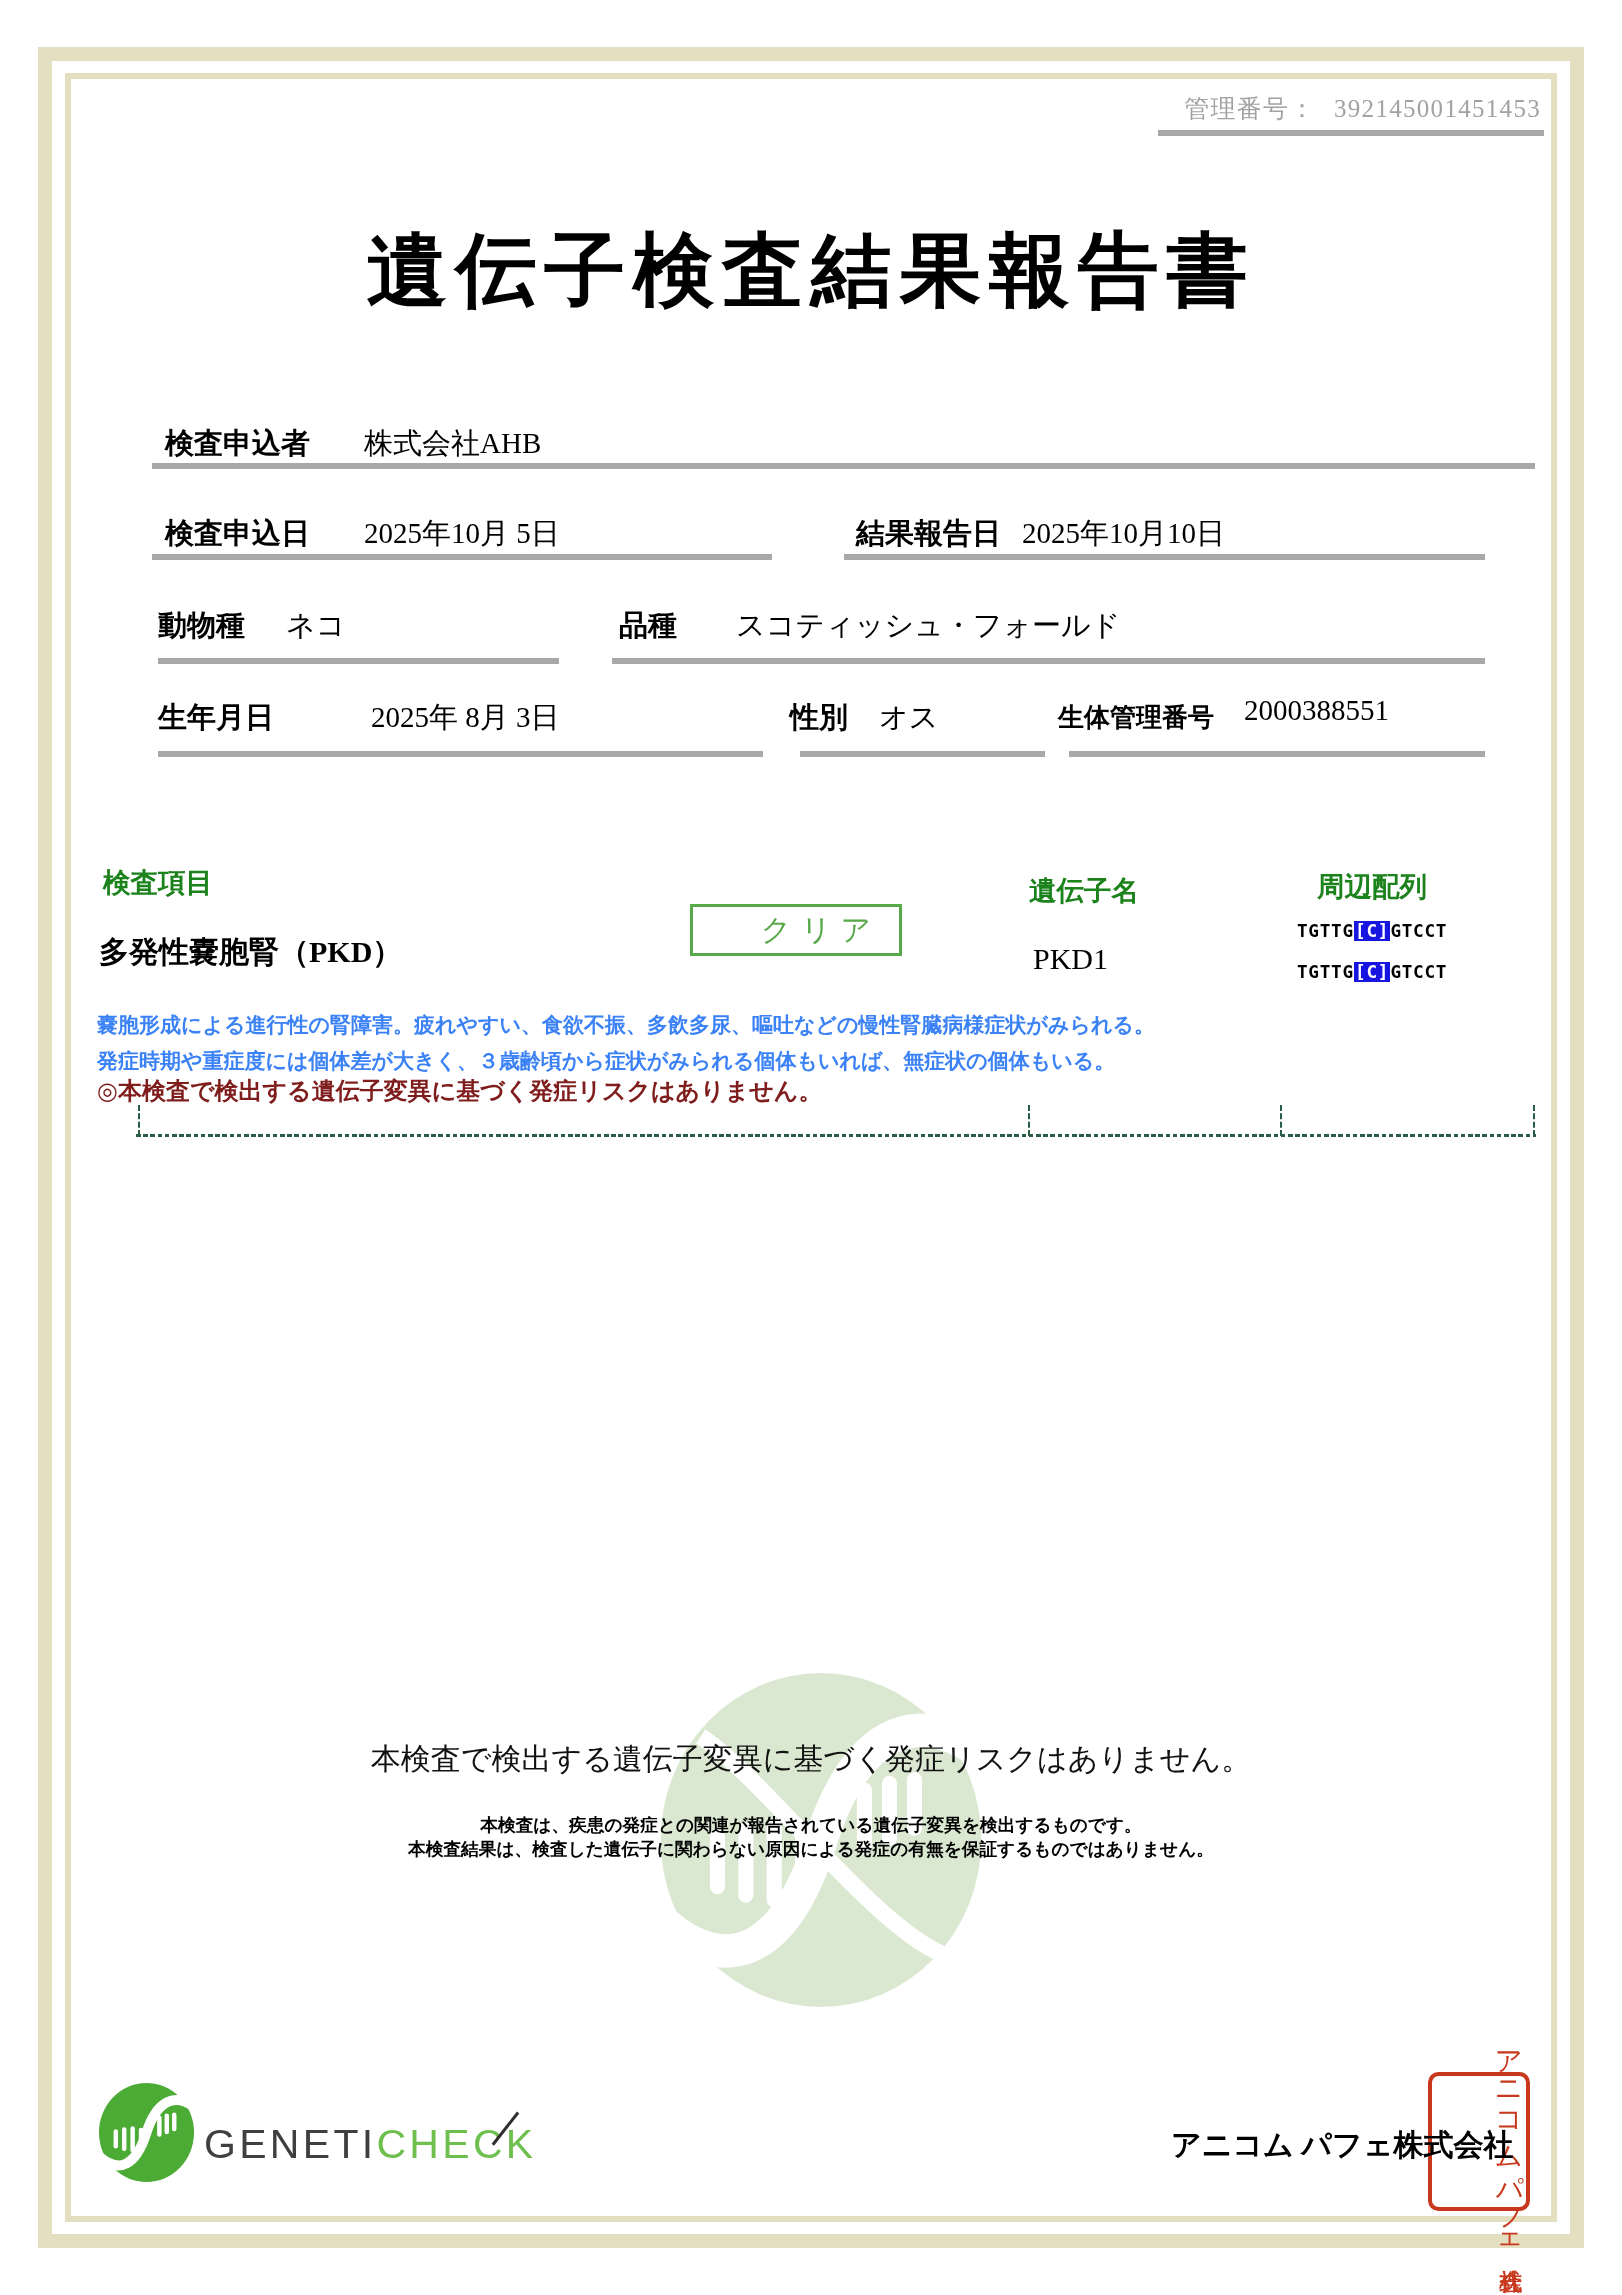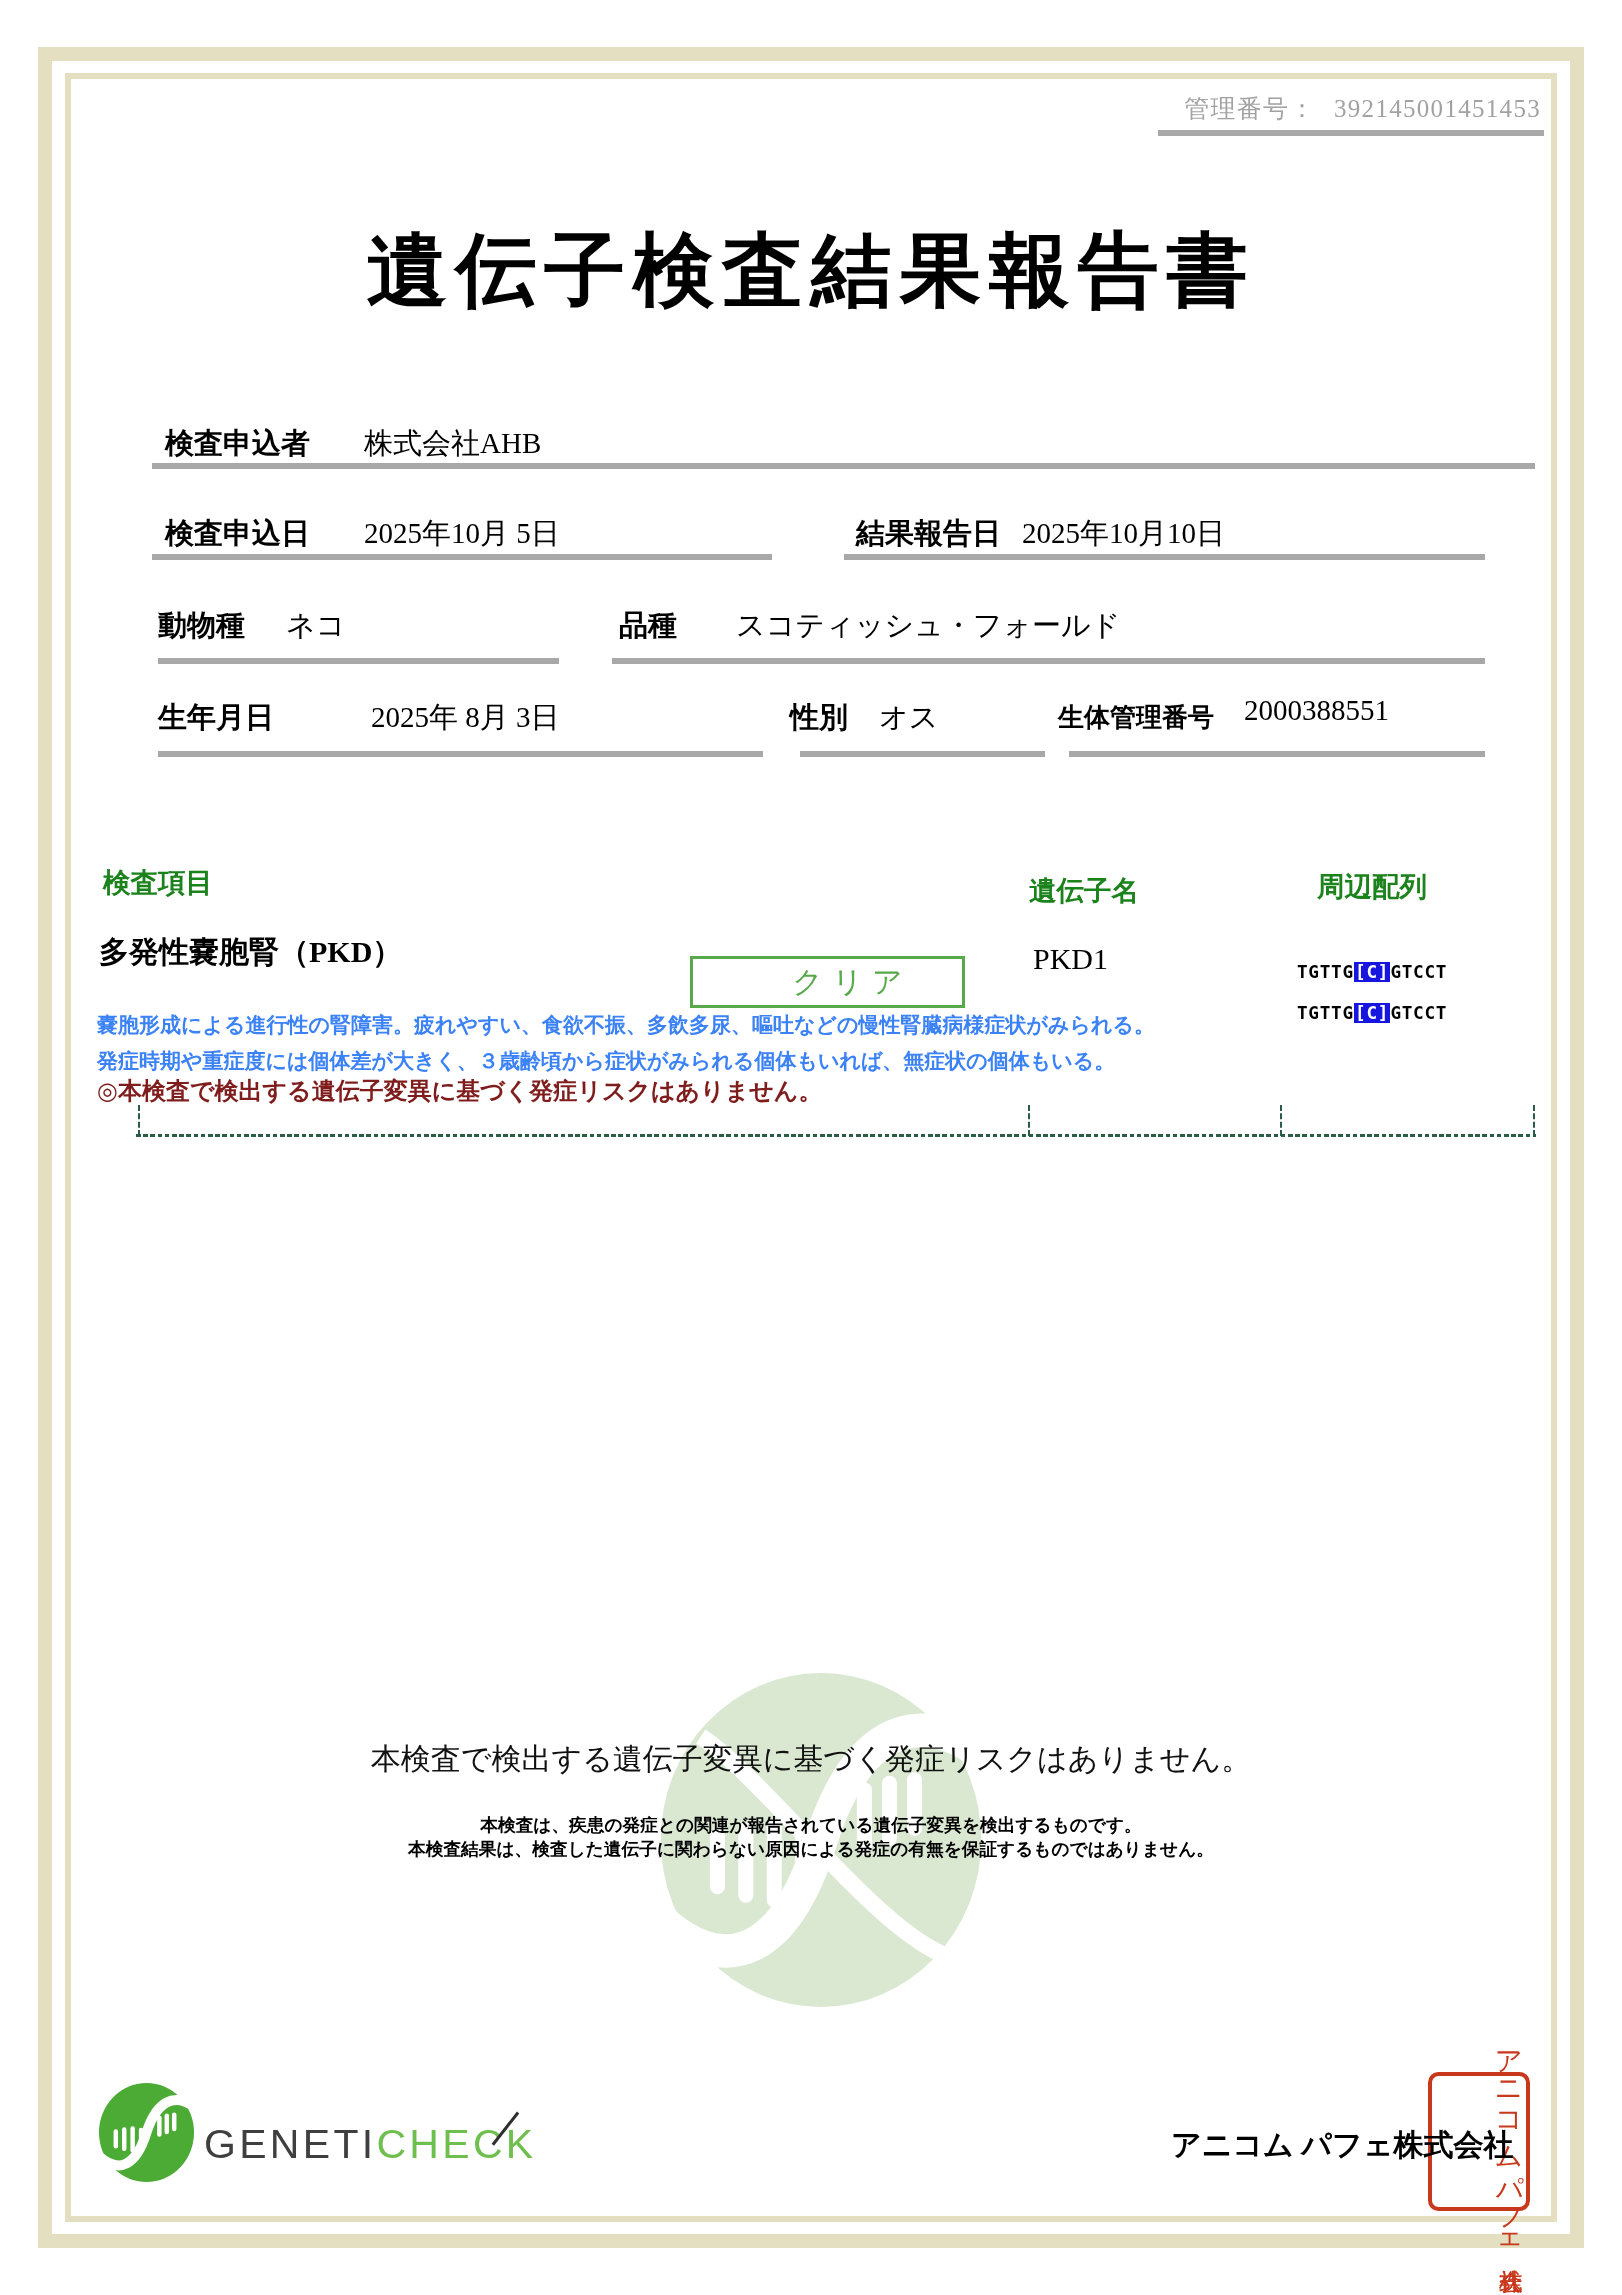--- a/index.html
+++ b/index.html
@@ -5,36 +5,36 @@
   html,body{margin:0;padding:0;background:#ffffff;}
   .page{position:relative;width:1622px;height:2295px;background:#ffffff;overflow:hidden;
         font-family:"Liberation Serif","DejaVu Serif",serif;}
   .frame{position:absolute;pointer-events:none;}
   .frame.outer{left:38px;top:47px;right:38px;bottom:47px;border:14.4px solid #e5dfc1;}
   .frame.inner{left:65px;top:73px;right:65px;bottom:73px;border:6.5px solid #e5dfc1;}
 
   .abs{position:absolute;}
   .serif{font-family:"Liberation Serif","DejaVu Serif",serif;}
   .sans{font-family:"Liberation Sans","DejaVu Sans",sans-serif;}
-  .mono{font-family:"DejaVu Sans Mono","Liberation Mono",monospace;margin-top:41px;}
+  .mono{font-family:"DejaVu Sans Mono","Liberation Mono",monospace;}
 
   .mgmt-line{left:0;right:81px;top:92px;text-align:right;font-size:25px;color:#a2a2a2;letter-spacing:1.3px;}
   .mgmt-line .num{margin-left:18.3px;}
   .mgmt-bar{left:1158px;top:130px;width:386px;height:5.9px;background:#a8a8a8;}
 
   .doc-title{left:0;right:0;top:217px;text-align:center;font-size:81px;font-weight:bold;
              letter-spacing:7.9px;color:#000;}
 
   .flabel{font-size:29px;font-weight:bold;color:#000;white-space:nowrap;}
   .fvalue{font-size:29px;color:#000;white-space:nowrap;}
   .bar{background:#a8a8a8;height:5.9px;}
 
   .green-h{font-size:27.5px;font-weight:bold;color:#1c821c;white-space:nowrap;}
   .disease{font-size:30px;font-weight:bold;color:#000;white-space:nowrap;}
-  .clear-box{left:690px;top:956px;width:275px;height:52px;border:3.3px solid #58a94a;
+  .clear-box{left:690px;top:904px;width:212px;height:52px;border:3.3px solid #58a94a;
              display:flex;align-items:center;justify-content:center;box-sizing:border-box;padding-left:40px;}
   .clear-box span{font-size:30px;color:#58a94a;letter-spacing:9.2px;padding-left:9.2px;}
   .gene{font-size:30px;color:#000;}
   .seq{font-size:17.7px;letter-spacing:0.7px;color:#000;font-weight:bold;white-space:nowrap;}
   .seq .hl{background:#1616e0;color:#ffffff;padding:0 1.3px;}
 
   .desc{font-size:21px;font-weight:bold;color:#3b82f6;white-space:nowrap;}
   .desc.green{color:#7f1d1d;font-size:24px;}
 
   .dot-h{left:136px;top:1134px;width:1400px;height:3.3px;

